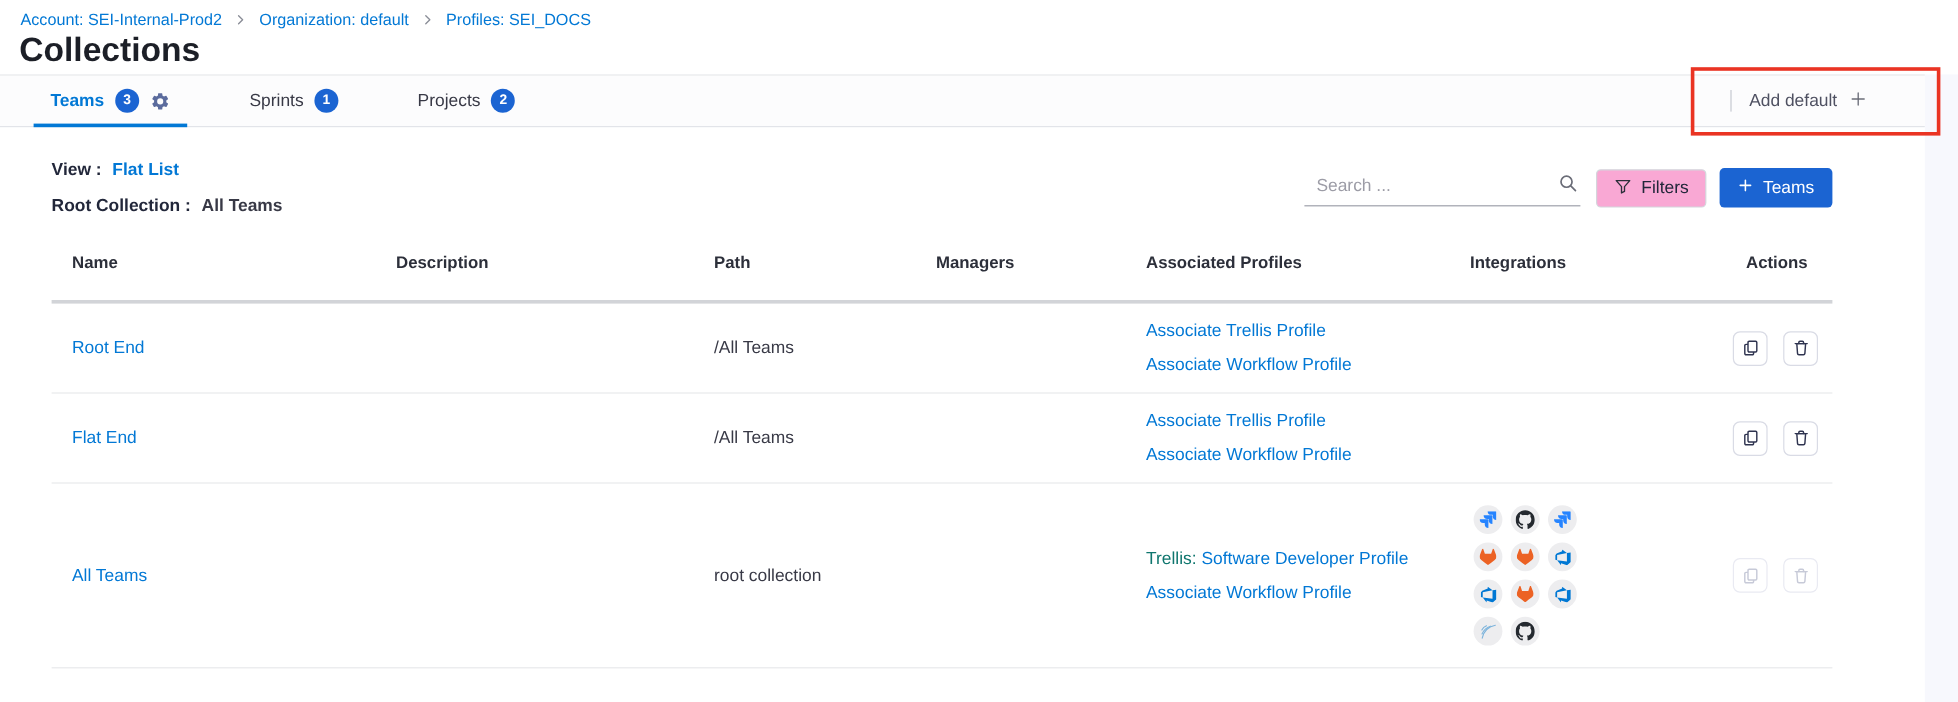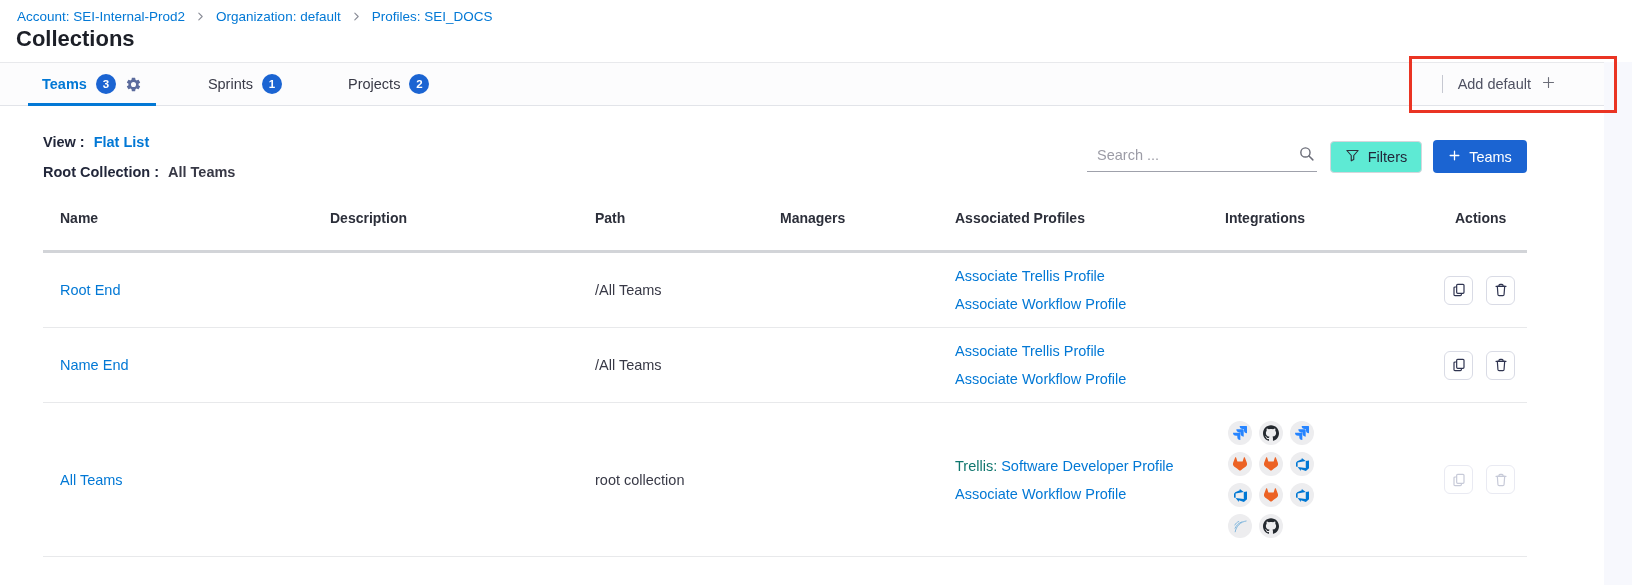--- a/index.html
+++ b/index.html
@@ -8,21 +8,21 @@
     position: relative; width: 1632px; height: 585px; overflow: hidden;
     background: #fff; font-family: "Liberation Sans", sans-serif; color:#383946;
   }
   .right-strip { position:absolute; right:0; top:62px; bottom:0; width:28px; background:#f7f8fd; }
 
   
   .breadcrumb { position:absolute; top:9px; left:17px; display:flex; align-items:center; gap:11px; font-size:13.5px; }
   .crumb { color:#0278d5; cursor:pointer; text-decoration:none; }
   .crumb-sep { display:flex; align-items:center; }
 
-  .page-title { position:absolute; top:26px; left:16px; font-size:22px; font-weight:700; color:#1c1f27; }
+  .page-title { position:absolute; top:26px; left:16px; font-size:28px; font-weight:700; color:#1c1f27; }
 
   
   .tabbar { position:absolute; top:62px; left:0; width:1604px; height:44px;
     border-top:1px solid #e8e9ec; border-bottom:1px solid #e2e4e9; background:#fcfcfd;
     display:flex; align-items:stretch; justify-content:space-between; }
   .tabs { display:flex; padding-left:28px; }
   .tab { display:flex; align-items:center; gap:9px; padding:0 14px; font-size:14.5px; color:#383946;
     cursor:pointer; position:relative; }
   .tab + .tab { margin-left:38px; }
   .tab.active { color:#0278d5; font-weight:700; }
@@ -44,21 +44,21 @@
   .vline .link-strong { color:#0278d5; cursor:pointer; }
   .vline .val { color:#383946; }
 
   .search-wrap { position:absolute; left:1087px; top:139px; width:230px; height:33px;
     border-bottom:1px solid #9fa1ab; display:flex; align-items:center; justify-content:space-between; padding:0 2px 0 10px; }
   .search-wrap input { border:none; outline:none; background:transparent; width:185px;
     font-size:14.5px; color:#383946; font-family:inherit; }
   .search-wrap input::placeholder { color:#9c9ca6; }
 
   .filters-btn { position:absolute; left:1330px; top:141px; width:92px; height:32px;
-    border:1px solid #d4d6dc; border-radius:4px; background:#5eead4; display:flex; align-items:center;
+    border:1px solid #d4d6dc; border-radius:4px; background:#f9a8d4; display:flex; align-items:center;
     justify-content:center; gap:8px; font-size:14.5px; color:#22273a; cursor:pointer; font-family:inherit; }
   .teams-btn { position:absolute; left:1433px; top:140px; width:94px; height:33px; background:#1b64d2;
     color:#fff; border:none; border-radius:4px; display:flex; align-items:center; justify-content:center;
     gap:8px; font-size:14.5px; cursor:pointer; font-family:inherit; }
 
   
   .table { position:absolute; left:43px; top:210px; width:1484px; font-size:14.5px; }
   .thead { display:flex; height:43px; border-bottom:3px solid #d2d4d8;
     font-weight:700; font-size:14px; color:#2c2f3a; }
   .cell { padding-left:17px; }
@@ -201,21 +201,21 @@
                 <svg width="16" height="16" viewBox="0 0 24 24" fill="none" stroke="currentColor" stroke-width="1.8" stroke-linecap="round" stroke-linejoin="round">
                   <path d="M4.5 6.5h15"></path>
                   <path d="M9 6.5V5a1.5 1.5 0 0 1 1.5-1.5h3A1.5 1.5 0 0 1 15 5v1.5"></path>
                   <path d="M6.5 6.5l.9 12.2a1.8 1.8 0 0 0 1.8 1.7h5.6a1.8 1.8 0 0 0 1.8-1.7l.9-12.2z"></path>
                 </svg>
               </button>
             </div>
           </div>
         </div>
         <div class="trow h75">
-          <div class="cell c0"><span class="link">Name End</span></div>
+          <div class="cell c0"><span class="link">Flat End</span></div>
           <div class="cell c1"></div>
           <div class="cell c2">/All Teams</div>
           <div class="cell c3"></div>
           <div class="cell c4">
             <div class="profiles">
               <div><span class="link">Associate Trellis Profile</span></div>
               <div><span class="link">Associate Workflow Profile</span></div>
             </div>
           </div>
           <div class="c5"></div>

